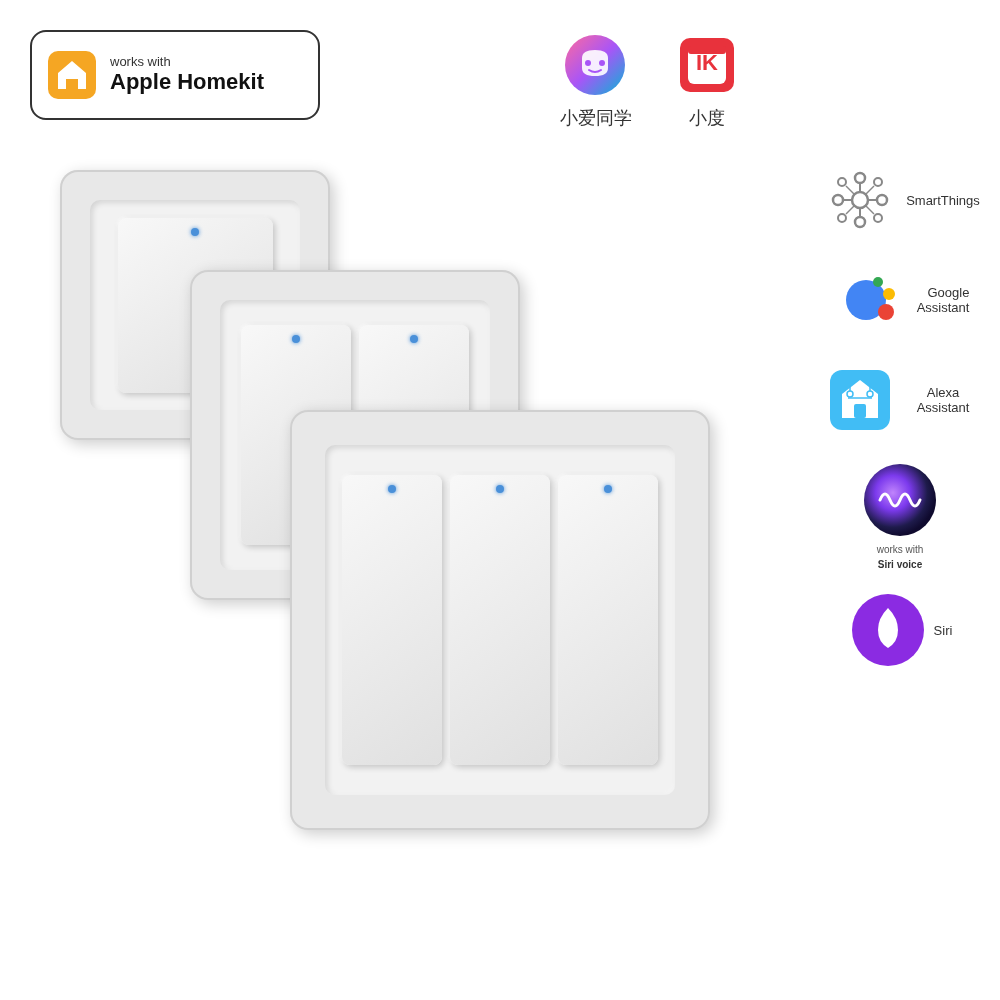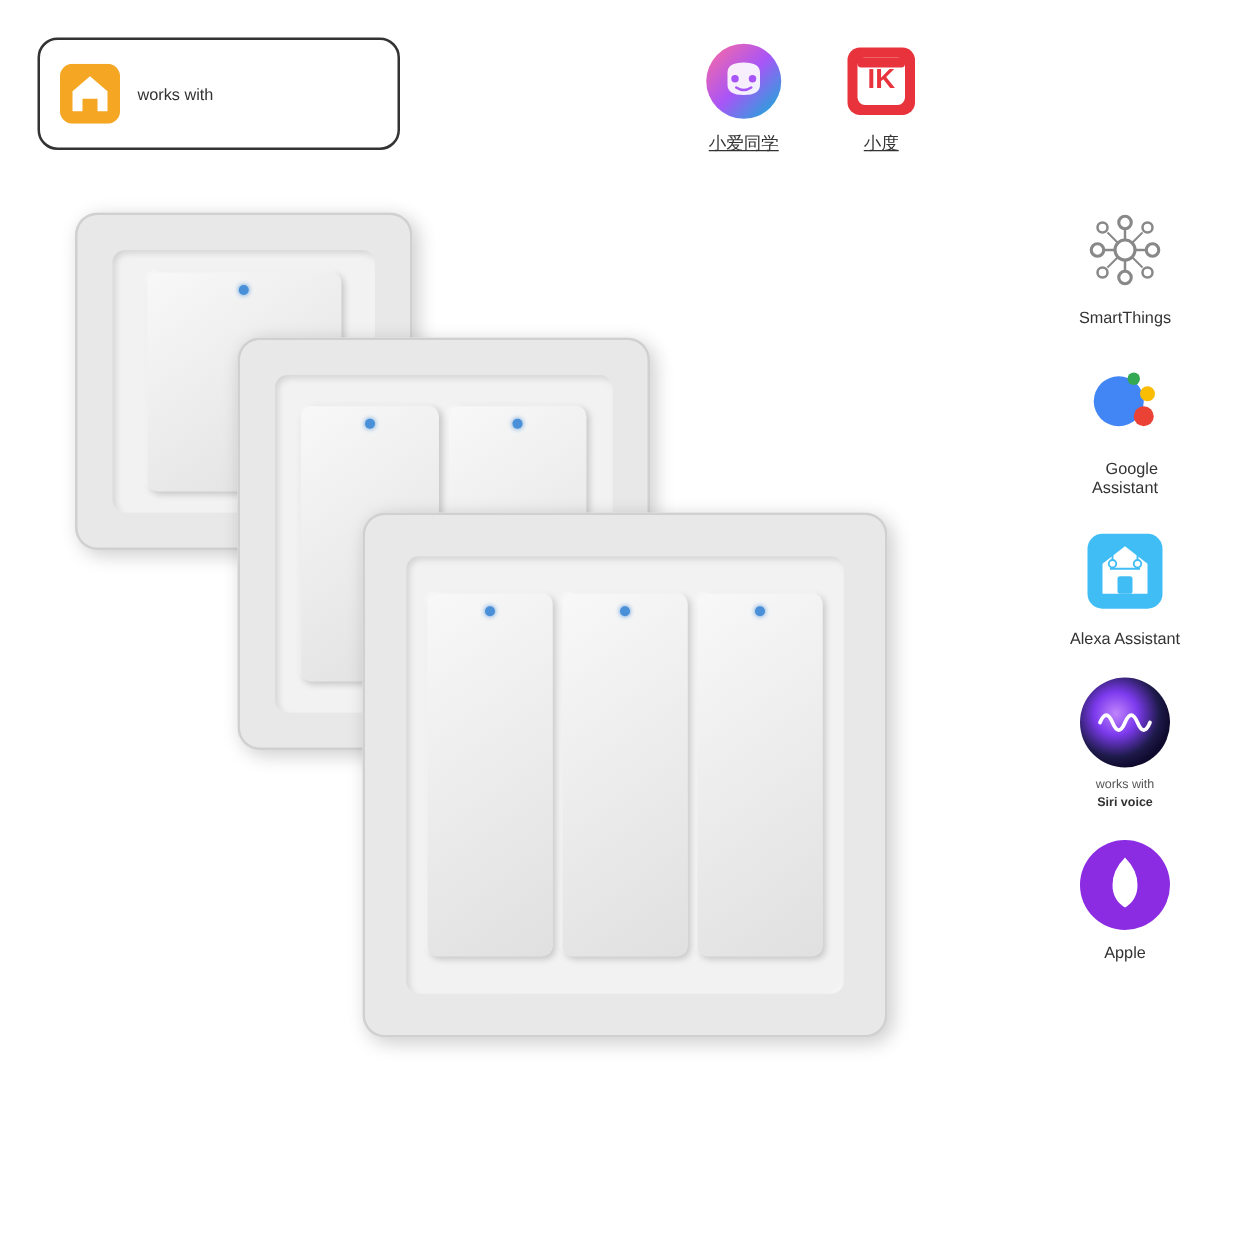--- a/index.html
+++ b/index.html
@@ -62,40 +62,39 @@
       gap: 6px;
     }
     .assistant-icon {
       width: 70px;
       height: 70px;
       display: flex;
       align-items: center;
       justify-content: center;
     }
     .assistant-label {
-      font-size: 14px;
+      font-size: 18px;
       color: #333;
       text-align: center;
-      text-decoration: underline;
     }
 
     
     .right-assistants {
       position: absolute;
       top: 160px;
       right: 20px;
       width: 160px;
       display: flex;
       flex-direction: column;
       align-items: center;
       gap: 20px;
     }
     .right-assistant-item {
       display: flex;
-      flex-direction: column;
+      flex-direction: row;
       align-items: center;
       gap: 6px;
     }
     .right-assistant-icon {
       width: 80px;
       height: 80px;
       display: flex;
       align-items: center;
       justify-content: center;
     }
@@ -226,20 +225,21 @@
 <body>
 
 <div class="homekit-badge">
   <svg class="homekit-house" viewBox="0 0 48 48" xmlns="http://www.w3.org/2000/svg">
     <rect width="48" height="48" rx="10" fill="#f5a623"></rect>
     <path d="M24 10 L38 22 L38 38 L30 38 L30 28 L18 28 L18 38 L10 38 L10 22 Z" fill="white"></path>
     <rect x="20" y="30" width="8" height="8" fill="#f5a623" rx="1"></rect>
   </svg>
   <div class="homekit-text">
     <span class="homekit-works-with">works with</span>
+    <span class="homekit-title">Apple Homekit</span>
   </div>
 </div>
 
 <div class="top-assistants">
 
   <div class="assistant-item">
     <div class="assistant-icon">
       <svg viewBox="0 0 70 70" width="70" height="70">
         <defs>
           <linearGradient id="xiaoai-grad" x1="0%" y1="0%" x2="100%" y2="100%">
@@ -353,21 +353,21 @@
   </div>
 
   <div class="right-assistant-item">
     <div class="right-assistant-icon">
       <svg viewBox="0 0 80 80" width="80" height="80">
         <circle cx="40" cy="40" r="36" fill="#8b2be2"></circle>
 
         <path d="M40 18 Q50 28 50 40 Q50 52 40 58 Q30 52 30 40 Q30 28 40 18 Z" fill="white"></path>
       </svg>
     </div>
-    <span class="right-assistant-label">Apple</span>
+    <span class="right-assistant-label">Siri</span>
   </div>
 
 </div>
 
 <div class="switches-area">
 
   <div class="switch-panel switch-1gang">
     <div class="inner-panel">
       <div class="switch-button" style="width: 155px; height: 175px; border-radius: 8px; position: relative;">
         <div class="switch-led"></div>

